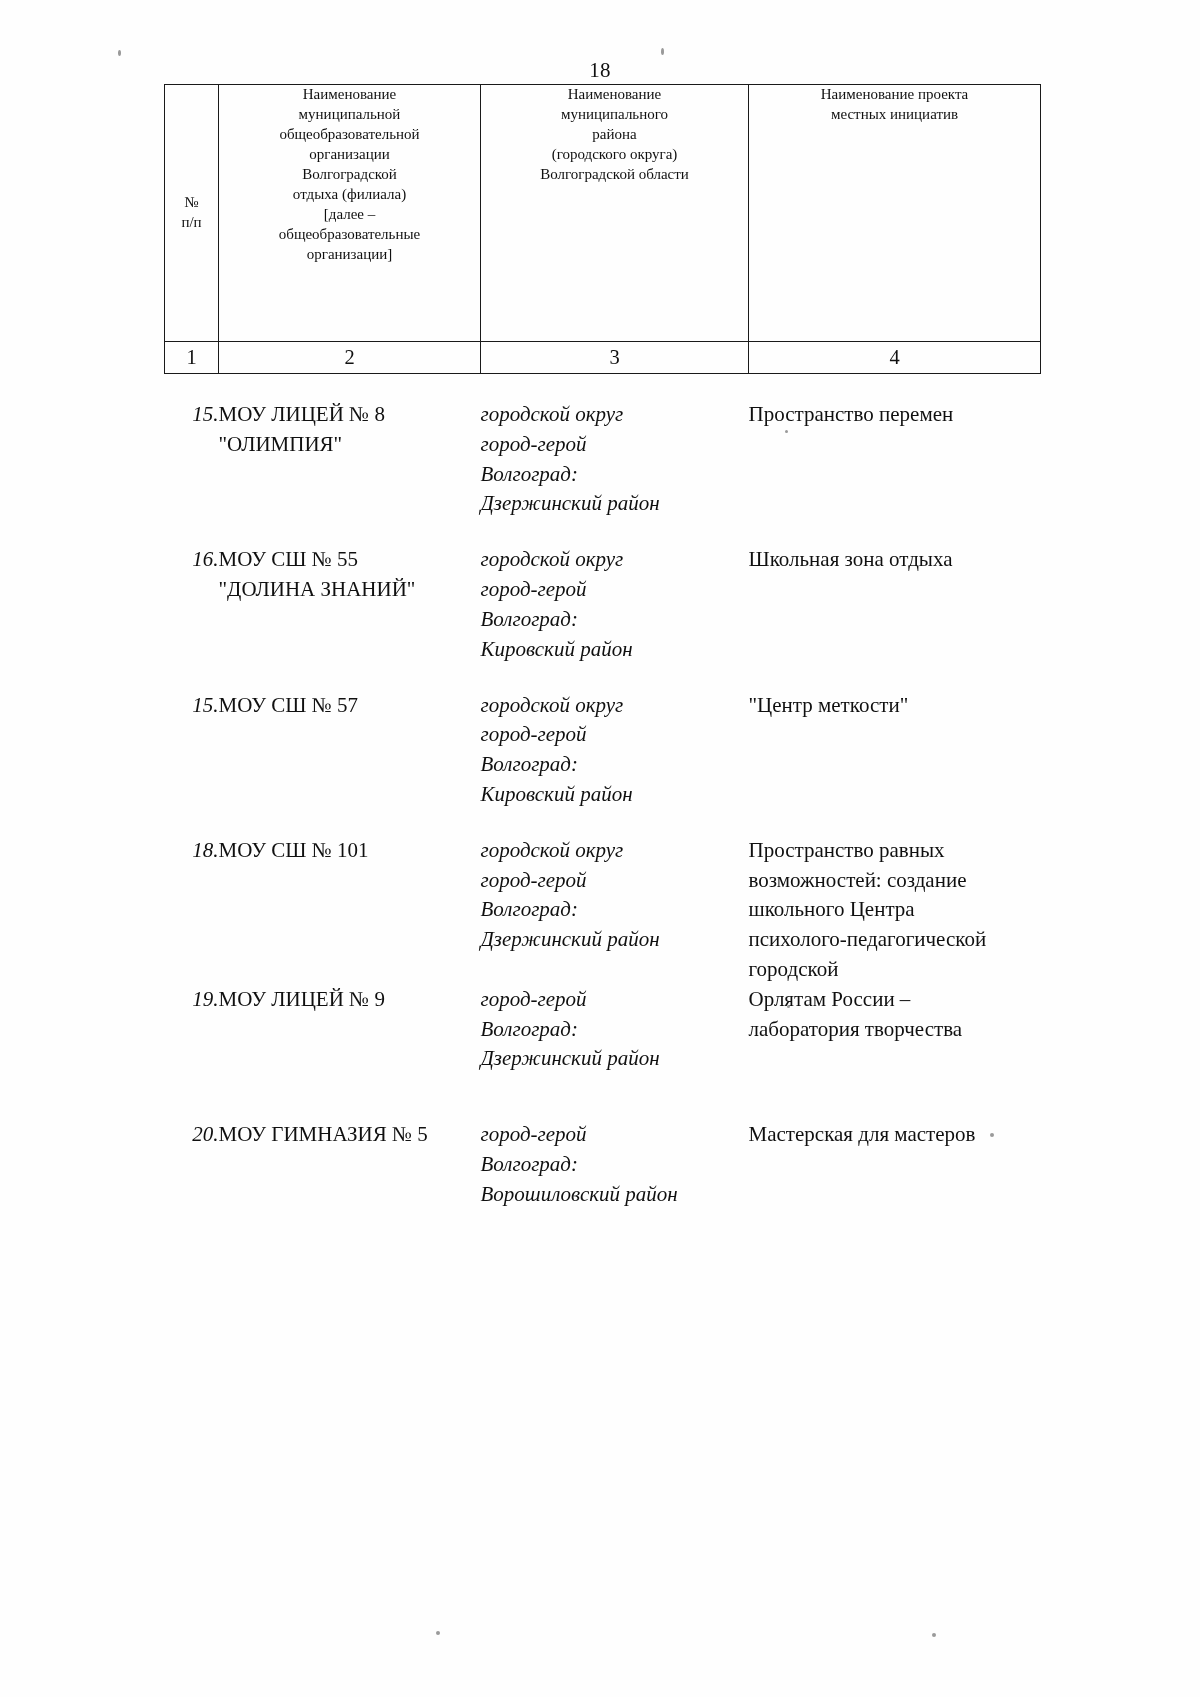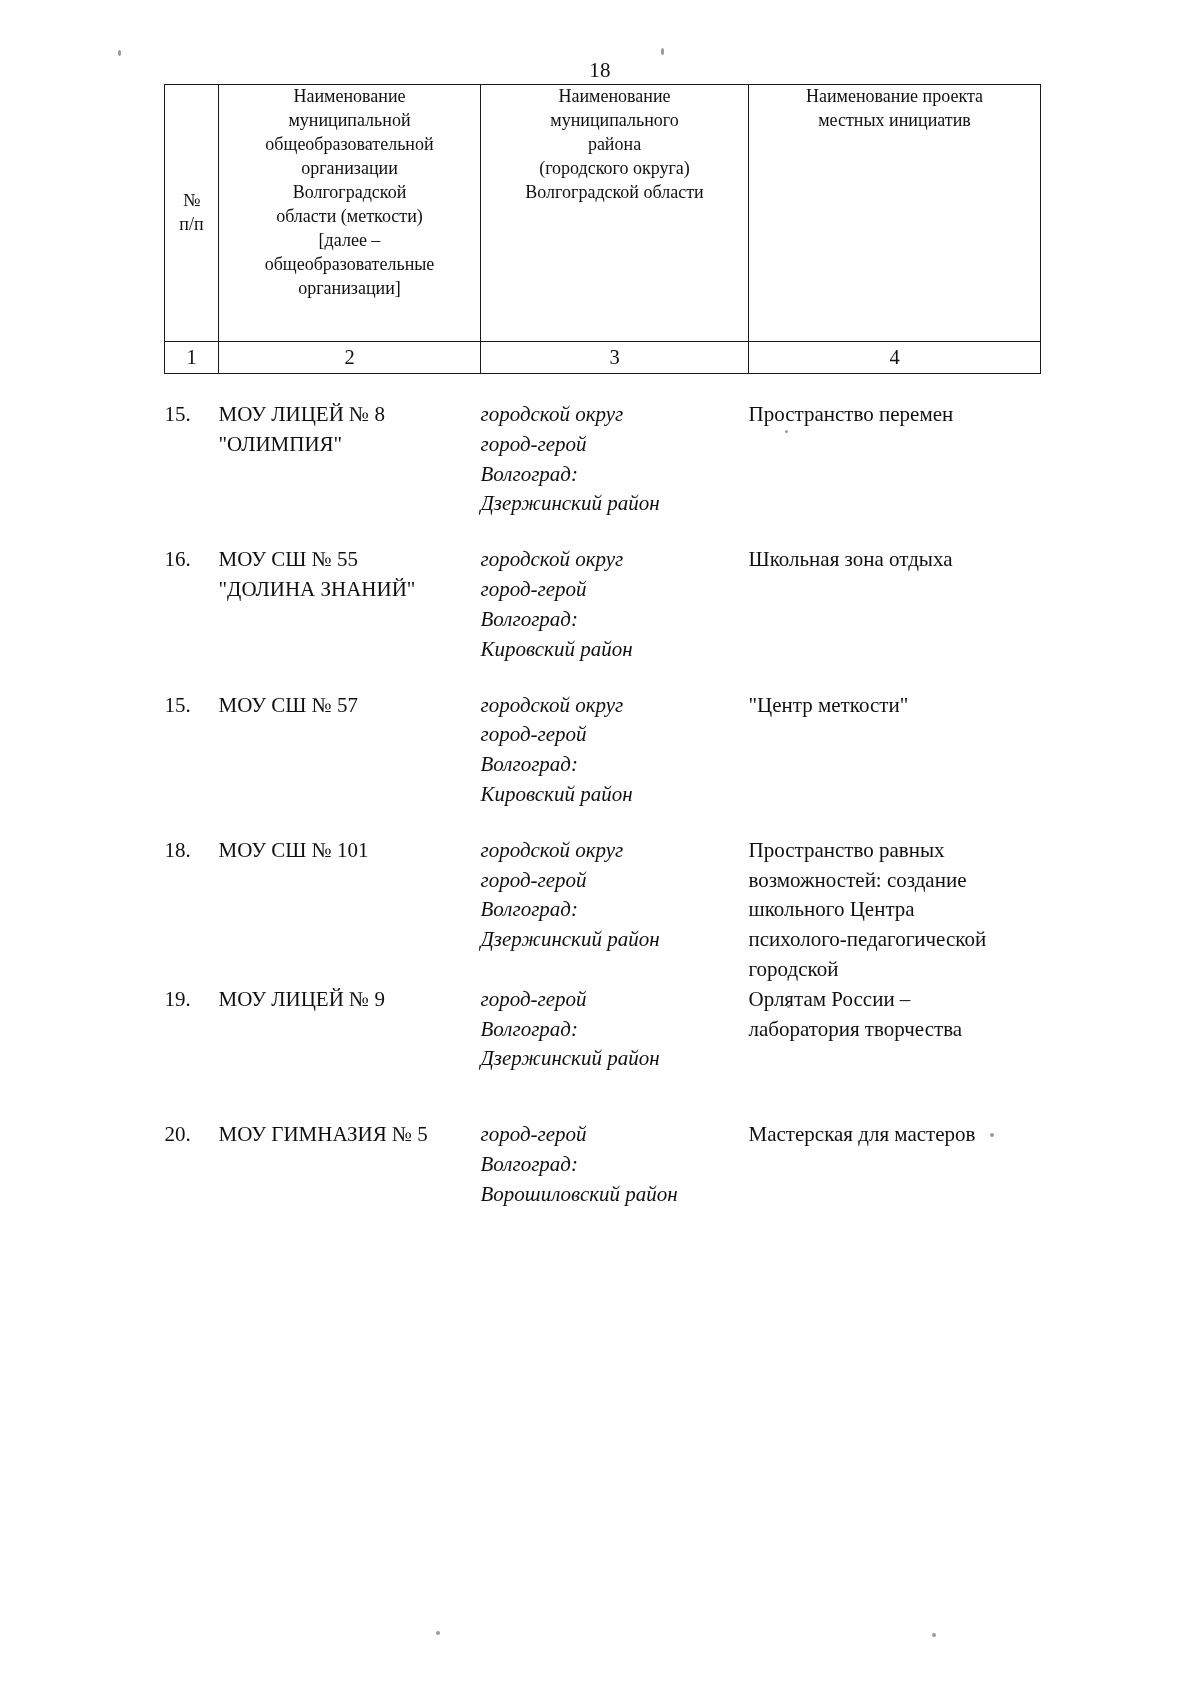--- a/index.html
+++ b/index.html
@@ -62,21 +62,21 @@
     border-top: 1.6px solid #1a1a1a;
     border-bottom: 1.6px solid #1a1a1a;
     border-left: 1.6px solid #1a1a1a;
   }
   .hdr-row > th:last-child {
     border-right: 1.6px solid #1a1a1a;
   }
   .hdr-cell {
     height: 256px;
     text-align: center;
-    font-size: 18px;
+    font-size: 15px;
     line-height: 1.33;
     vertical-align: middle;
     padding: 4px 6px;
   }
   .hdr-cell.c1 { vertical-align: middle; }
 
   
   .num-row > td {
     border-bottom: 1.6px solid #1a1a1a;
     border-left: 1.6px solid #1a1a1a;
@@ -90,23 +90,25 @@
   }
 
   
   .body-row > td {
     border: none;
     font-size: 21px;
     line-height: 1.42;
     padding: 0;
   }
   .cell-num {
+    text-align: right;
     padding-right: 10px;
     padding-top: 20px;
     white-space: nowrap;
+    font-style: italic;
   }
   .cell-org {
     padding-left: 4px;
     padding-top: 20px;
   }
   .cell-dist {
     padding-left: 12px;
     padding-top: 20px;
     font-style: italic;
   }
@@ -152,21 +154,21 @@
         <th class="hdr-cell c1">
           <span class="ln">№</span>
           <span class="ln">п/п</span>
         </th>
         <th class="hdr-cell">
           <span class="ln">Наименование</span>
           <span class="ln">муниципальной</span>
           <span class="ln">общеобразовательной</span>
           <span class="ln">организации</span>
           <span class="ln">Волгоградской</span>
-          <span class="ln">области (меткости)</span>
+          <span class="ln">отдыха (филиала)</span>
           <span class="ln">[далее –</span>
           <span class="ln">общеобразовательные</span>
           <span class="ln">организации]</span>
         </th>
         <th class="hdr-cell">
           <span class="ln">Наименование</span>
           <span class="ln">муниципального</span>
           <span class="ln">района</span>
           <span class="ln">(городского округа)</span>
           <span class="ln">Волгоградской области</span>

